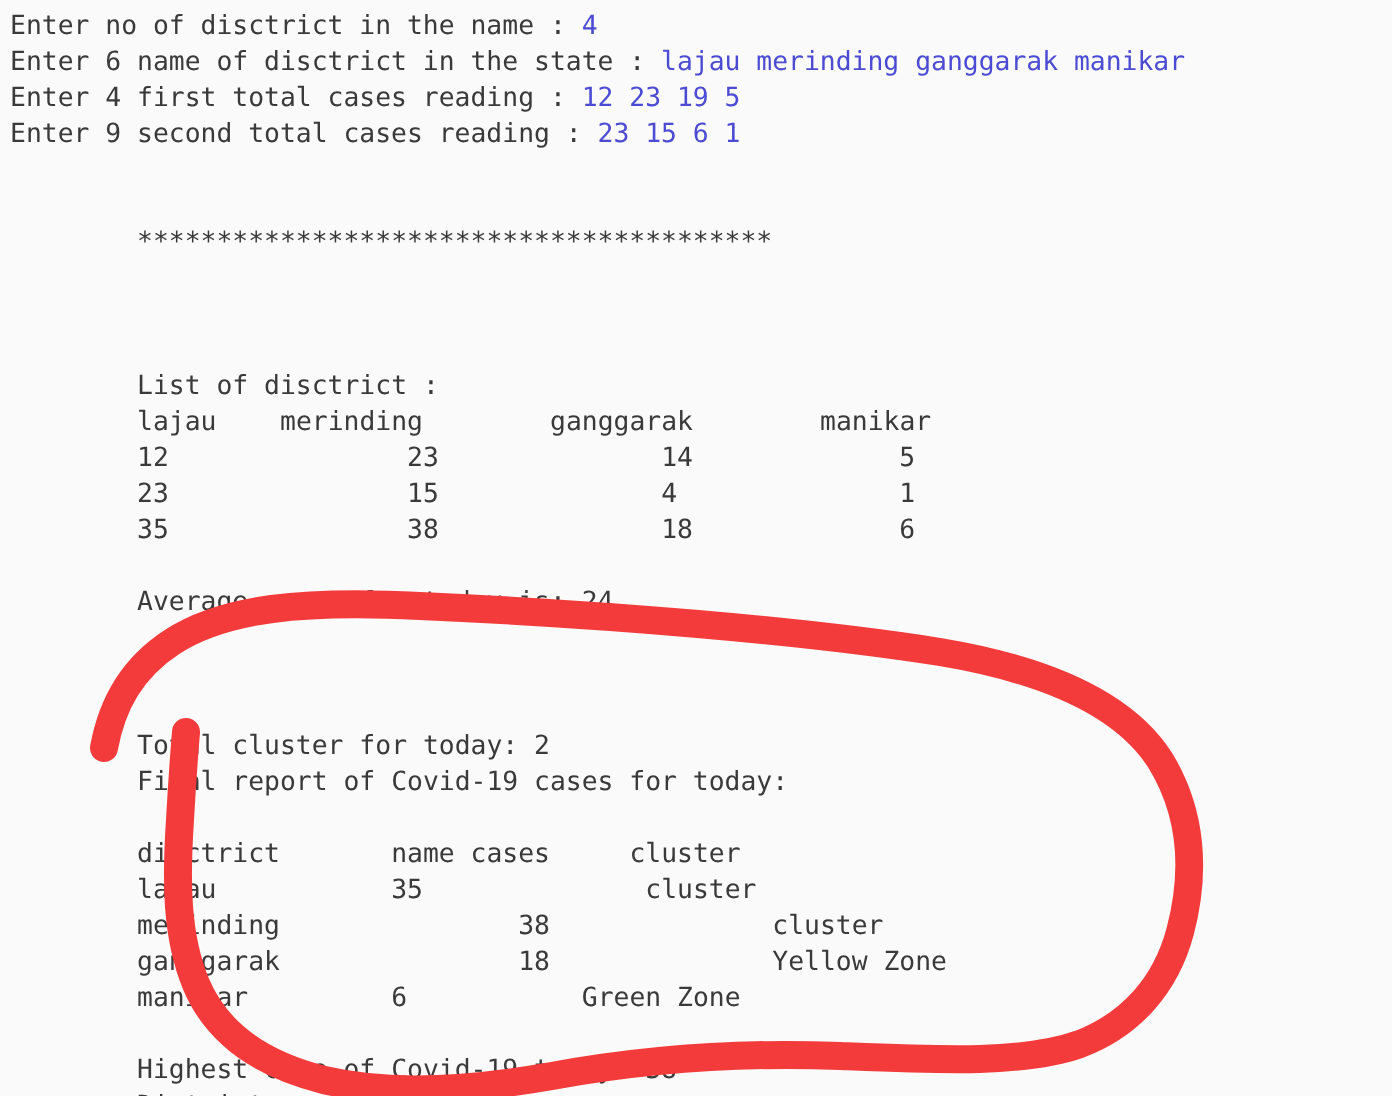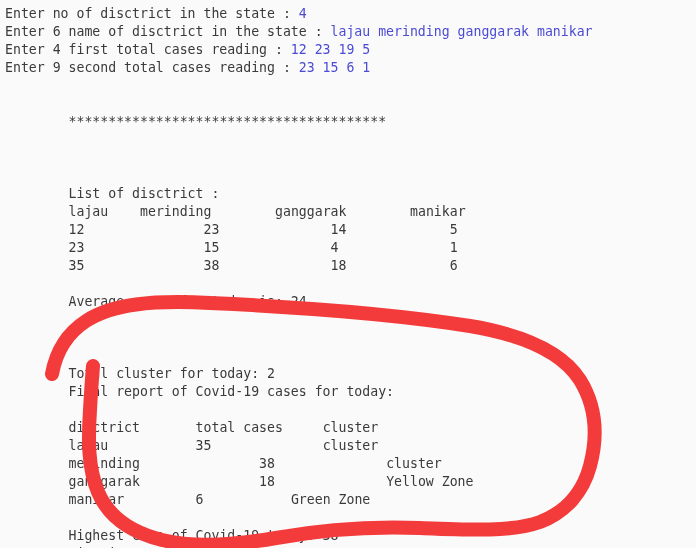--- a/index.html
+++ b/index.html
@@ -48,21 +48,21 @@
     width: 696px;
     height: 548px;
     pointer-events: none;
   }
 </style>
 </head>
 <body>
 
 <div id="terminal">
 
-  <pre class="console-text"><span><span>Enter no of disctrict in the state : </span><span class="val">4</span></span>
+  <pre class="console-text"><span><span>Enter no of disctrict in the name : </span><span class="val">4</span></span>
 <span><span>Enter 6 name of disctrict in the state : </span><span class="val">lajau merinding ganggarak manikar</span></span>
 <span><span>Enter 4 first total cases reading : </span><span class="val">12 23 19 5</span></span>
 <span><span>Enter 9 second total cases reading : </span><span class="val">23 15 6 1</span></span>
 
 
         <span>****************************************</span>
 
 
 
         <span>List of disctrict :</span>
@@ -71,21 +71,21 @@
         <span>23</span>               <span>15</span>              <span>4</span>              <span>1</span>
         <span>35</span>               <span>38</span>              <span>18</span>             <span>6</span>
 
         <span><span>Average cases for today is: </span><span>24</span></span>
 
 
 
         <span><span>Total cluster for today: </span><span>2</span></span>
         <span>Final report of Covid-19 cases for today:</span>
 
-        <span>disctrict</span>       <span>total cases</span>     <span>cluster</span>
+        <span>disctrict</span>       <span>name cases</span>     <span>cluster</span>
         <span>lajau</span>           <span>35</span>              <span>cluster</span>
         <span>merinding</span>               <span>38</span>              <span>cluster</span>
         <span>ganggarak</span>               <span>18</span>              <span>Yellow Zone</span>
         <span>manikar</span>         <span>6</span>           <span>Green Zone</span>
 
         <span><span>Highest case of Covid-19 today: </span><span>38</span></span>
         <span><span>District: </span><span>merinding</span></span></pre>
 
   <svg id="annotation-layer" viewBox="0 0 696 548" width="696" height="548" xmlns="http://www.w3.org/2000/svg">
     <path d="M 52 374

